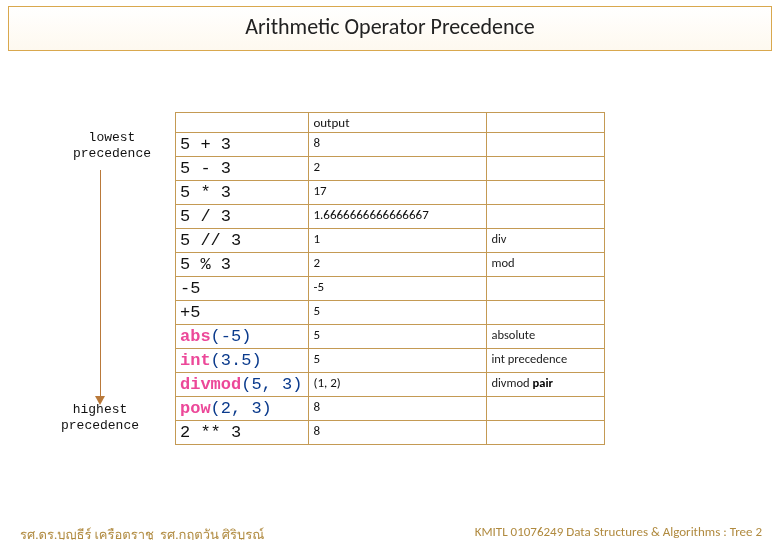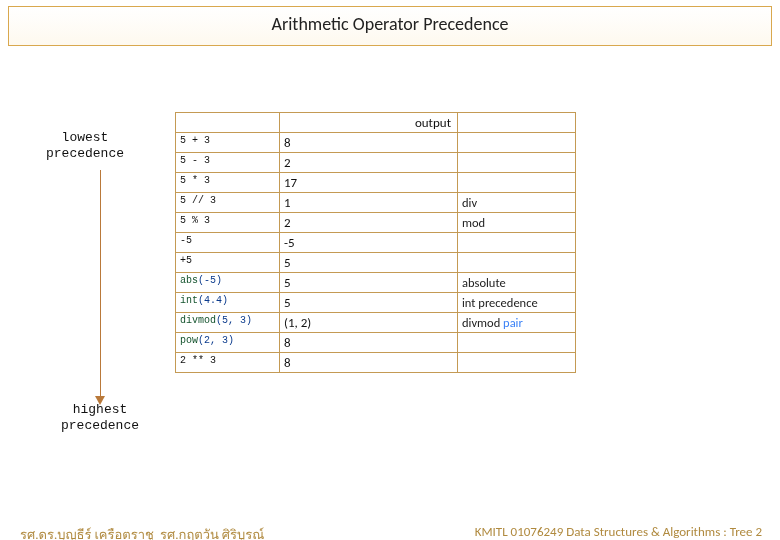--- a/index.html
+++ b/index.html
@@ -12,39 +12,39 @@
     color: #111;
   }
   .title-bar {
     margin: 6px 8px 0 8px;
     border: 1.5px solid #d9a84e;
     background: linear-gradient(#fff, #fef9ef);
     text-align: center;
     padding: 6px 0 10px 0;
   }
   .title-bar h1 {
-    font-size: 18px;
+    font-size: 22px;
     font-weight: 400;
     color: #222;
   }
   .content {
     position: absolute;
     top: 100px;
     left: 0;
     width: 780px;
   }
   .side-label {
     position: absolute;
     font-family: "Courier New", monospace;
     font-size: 13px;
     line-height: 1.25;
     text-align: center;
     width: 120px;
   }
-  .side-label.lowest { left: 25px; top: 30px; }
+  .side-label.lowest { left: 52px; top: 30px; }
   .side-label.highest { left: 40px; top: 302px; }
   .arrow-line {
     position: absolute;
     left: 100px;
     top: 70px;
     width: 0;
     height: 228px;
     border-left: 1.2px solid #b9793a;
   }
   .arrow-head {
@@ -64,30 +64,30 @@
     font-size: 13px;
   }
   table.data td, table.data th {
     border: 1px solid #c49a54;
     padding: 2px 6px 2px 4px;
     vertical-align: top;
     height: 20px;
   }
   table.data th {
     font-weight: 400;
-    text-align: right;
+    text-align: left;
     font-family: Calibri, sans-serif;
     margin-left: 27px;
   }
-  .col-expr { width: 104px; font-family: "Courier New", monospace; font-size: 10px; white-space: pre; }
+  .col-expr { width: 104px; font-family: "Courier New", monospace; font-size: 17px; white-space: pre; }
   .col-out  { width: 178px; padding-left: 6px; }
   .col-desc { width: 118px; font-size: 12.5px; color: #222; }
-  .red  { color: #14532d; }
+  .red  { color: #ec4899; font-weight: bold; }
   .blue { color: #0a3a8c; }
-  .grey { color: #3b82f6; }
+  .grey { color: #000000; font-weight: bold; }
   .footer {
     position: absolute;
     bottom: 16px;
     left: 0;
     width: 780px;
     font-size: 13px;
     color: #b08a3f;
   }
   .footer .left  { position: absolute; left: 20px; }
   .footer .mid   { position: absolute; left: 160px; width: 240px; }
@@ -133,20 +133,25 @@
           <td class="col-expr">5 - 3</td>
           <td class="col-out"> 2</td>
           <td class="col-desc"></td>
         </tr>
         <tr>
           <td class="col-expr">5 * 3</td>
           <td class="col-out"> 17</td>
           <td class="col-desc"></td>
         </tr>
         <tr>
+          <td class="col-expr">5 / 3</td>
+          <td class="col-out">1.6666666666666667</td>
+          <td class="col-desc"></td>
+        </tr>
+        <tr>
           <td class="col-expr">5 // 3</td>
           <td class="col-out">1</td>
           <td class="col-desc">div</td>
         </tr>
         <tr>
           <td class="col-expr">5 % 3</td>
           <td class="col-out">2</td>
           <td class="col-desc">mod</td>
         </tr>
         <tr>
@@ -158,21 +163,21 @@
           <td class="col-expr">+5</td>
           <td class="col-out">5</td>
           <td class="col-desc"></td>
         </tr>
         <tr>
           <td class="col-expr"><span class="red">abs</span><span class="blue">(-5)</span></td>
           <td class="col-out">5</td>
           <td class="col-desc">absolute</td>
         </tr>
         <tr>
-          <td class="col-expr"><span class="red">int</span><span class="blue">(4.4)</span></td>
+          <td class="col-expr"><span class="red">int</span><span class="blue">(3.5)</span></td>
           <td class="col-out">5</td>
           <td class="col-desc">int precedence</td>
         </tr>
         <tr>
           <td class="col-expr"><span class="red">divmod</span><span class="blue">(5, 3)</span></td>
           <td class="col-out">(1, 2)</td>
           <td class="col-desc"><span class="black">divmod </span><span class="grey">pair</span></td>
         </tr>
         <tr>
           <td class="col-expr"><span class="red">pow</span><span class="blue">(2, 3)</span></td>

